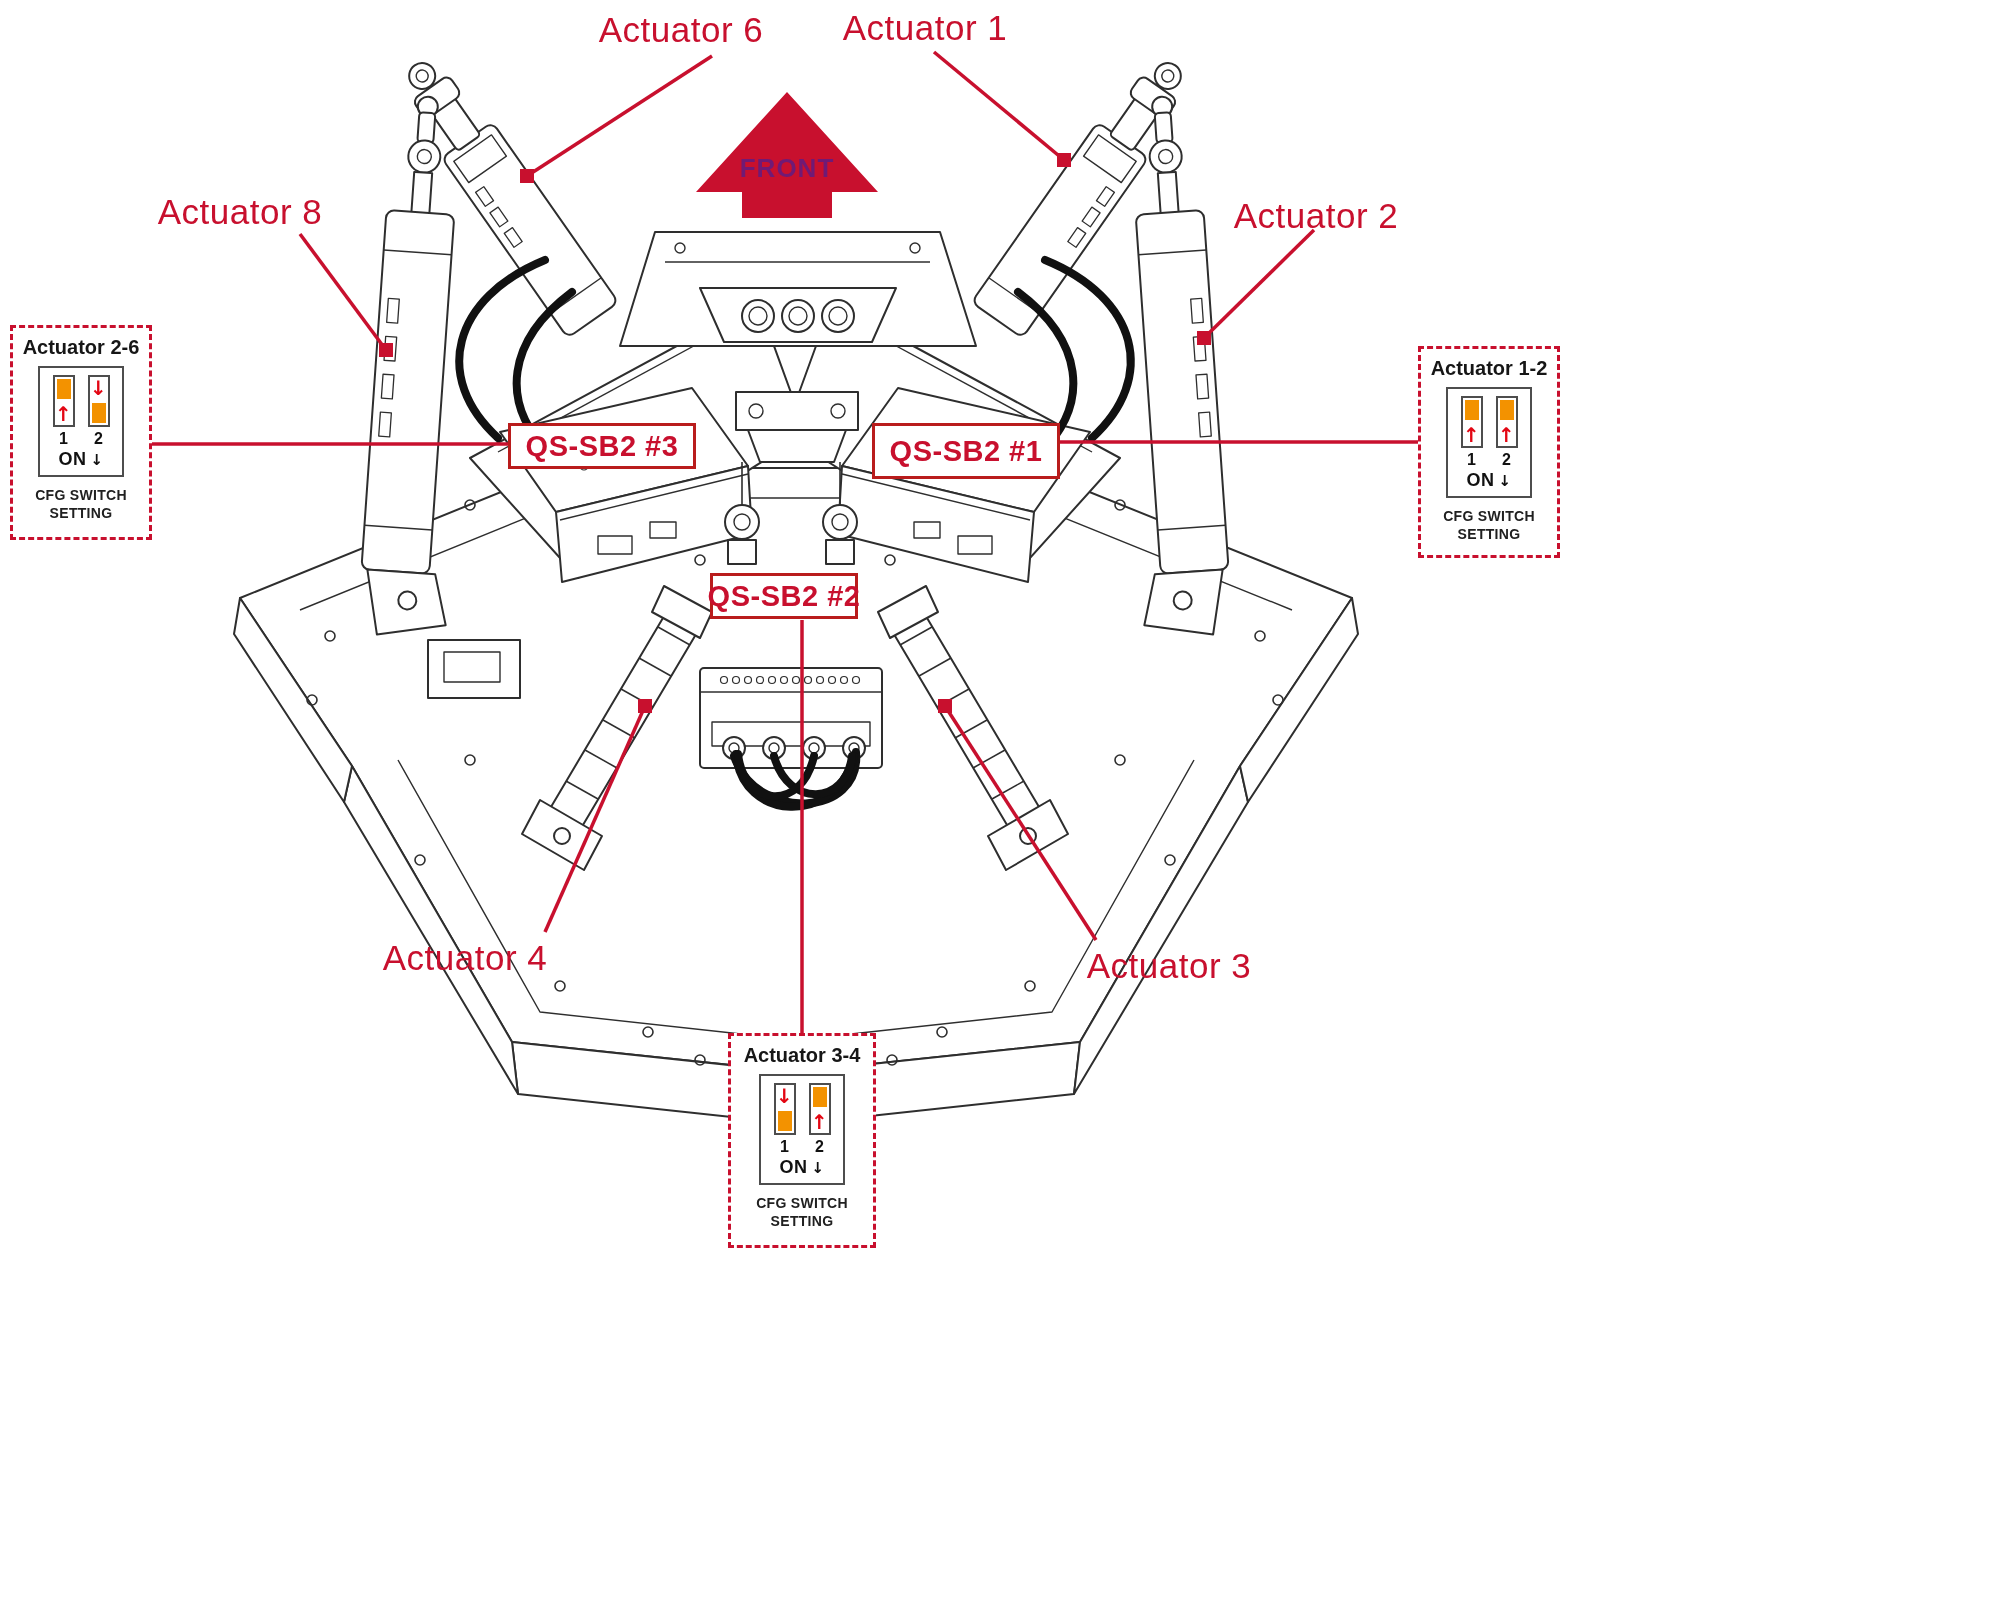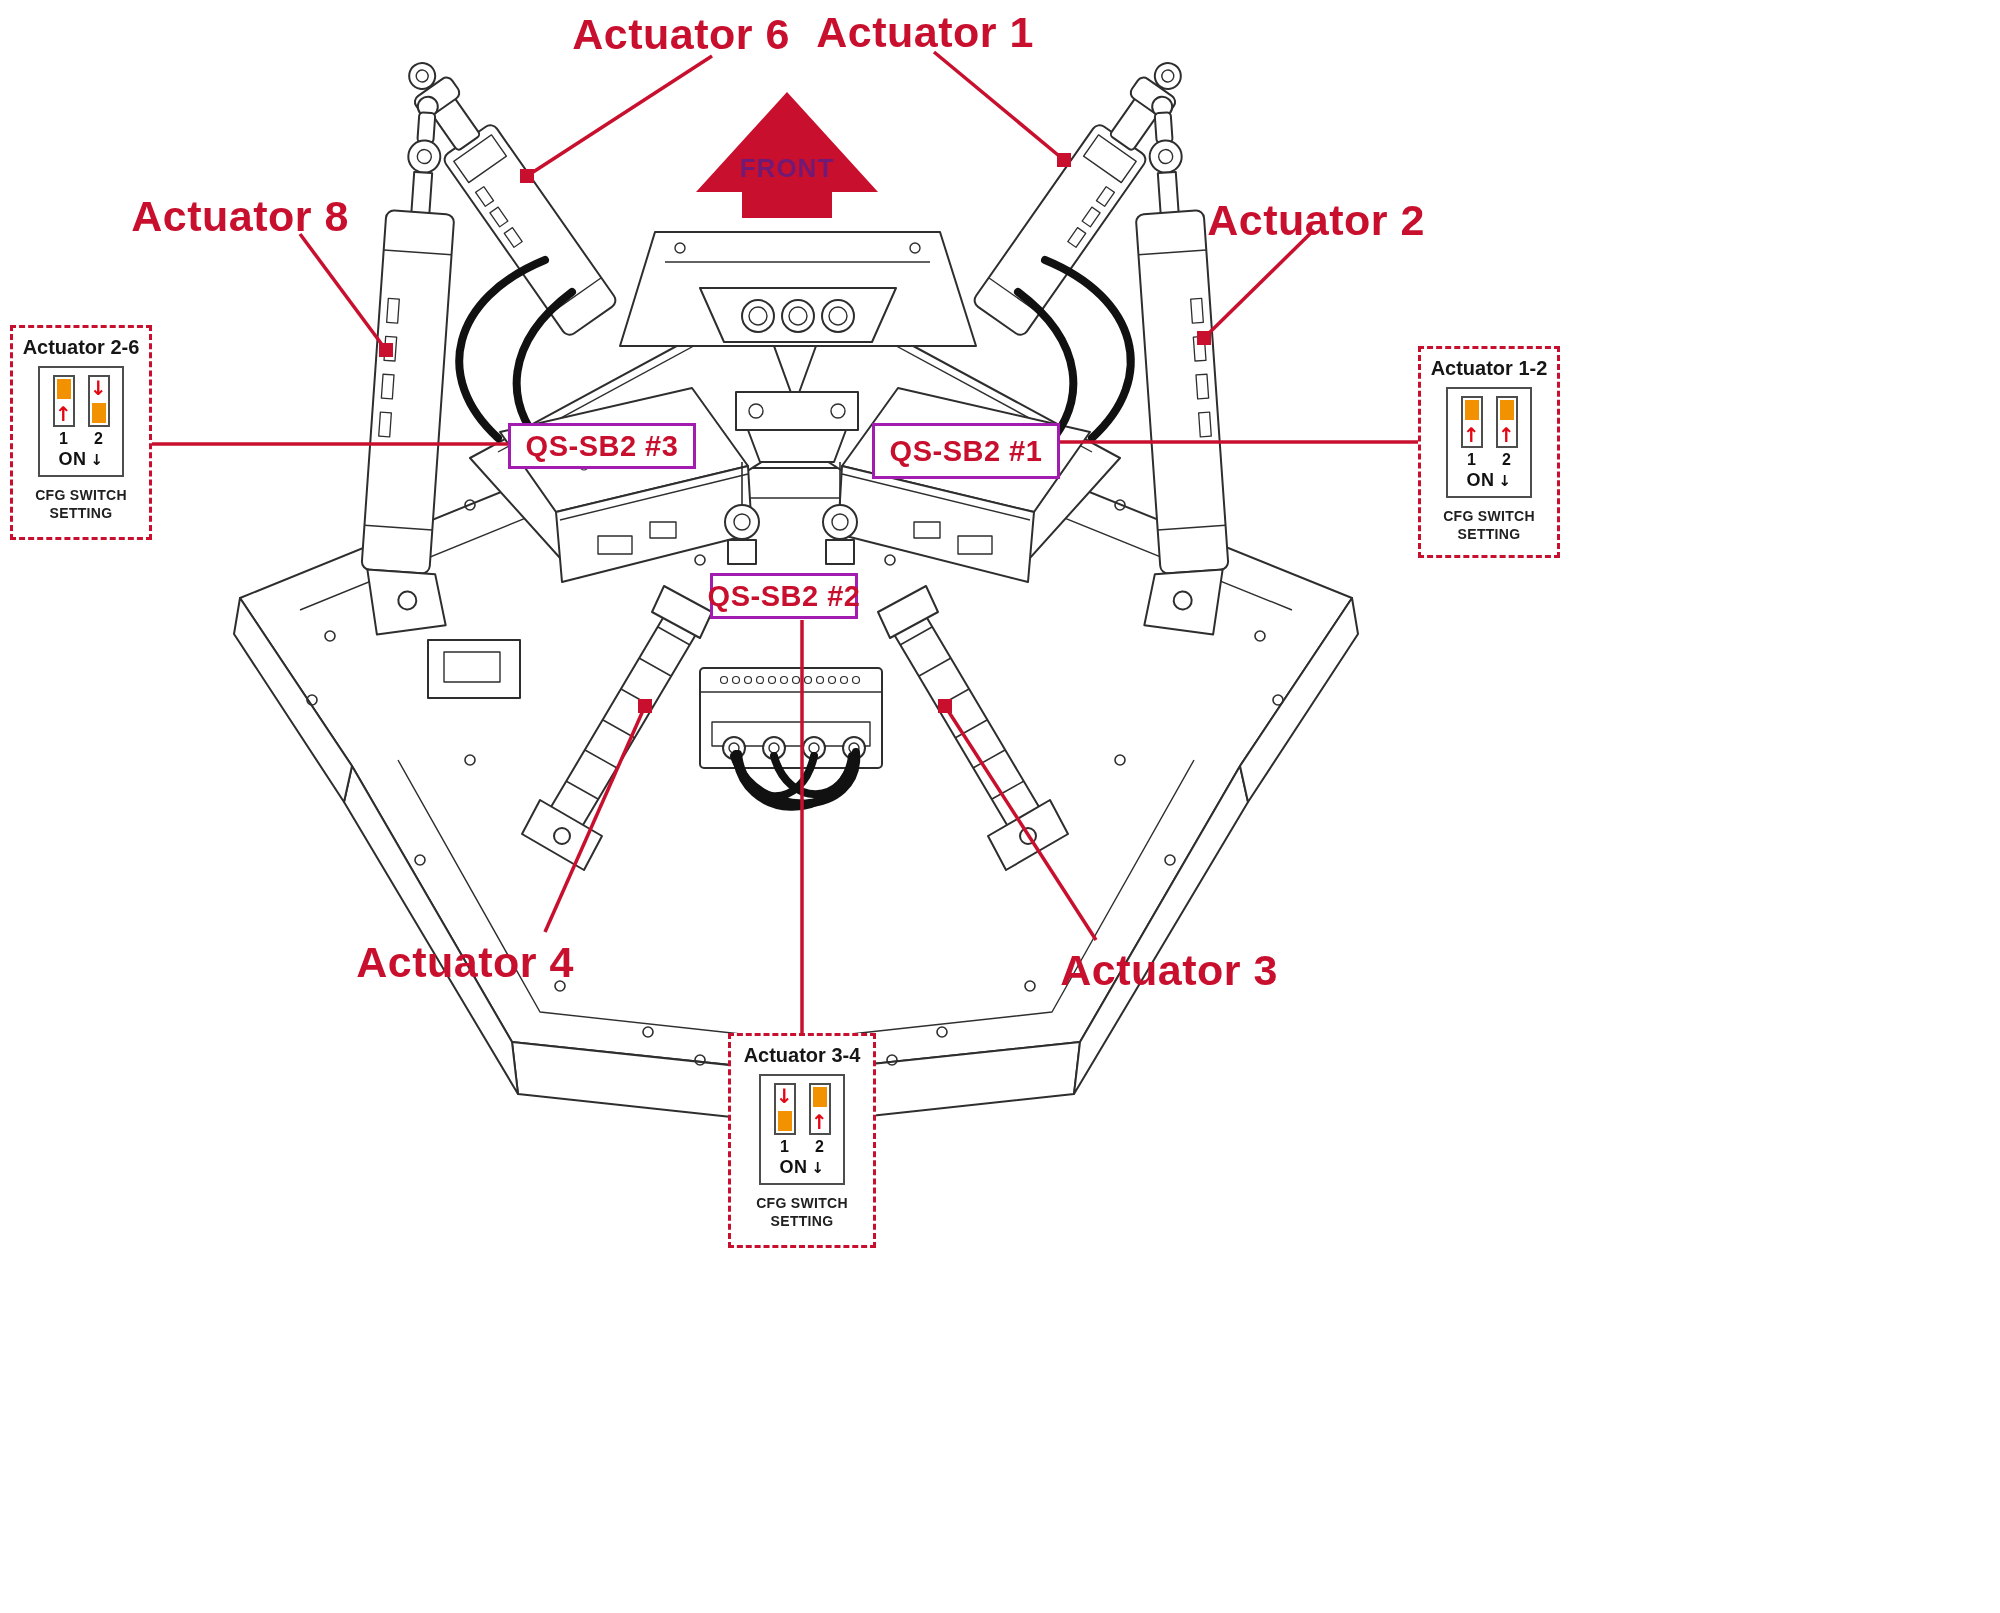--- a/index.html
+++ b/index.html
@@ -1,23 +1,23 @@
 <!DOCTYPE html>
 <html><head>
 <meta charset="utf-8">
 <style>
   *{box-sizing:border-box;margin:0;padding:0}
   html,body{background:#fff}
   body{font-family:"Liberation Sans","DejaVu Sans",sans-serif;}
   .stage{position:relative;width:2000px;height:1613px;background:#fff;overflow:hidden}
   .machine-svg{position:absolute;left:0;top:0;width:2000px;height:1613px;z-index:1}
   .anno-svg{position:absolute;left:0;top:0;width:2000px;height:1613px;z-index:4;pointer-events:none}
-  .actuator-label{position:absolute;z-index:6;transform:translateX(-50%);font-size:43px;font-weight:700;color:#c8102e;white-space:nowrap;letter-spacing:.5px}
+  .actuator-label{position:absolute;z-index:6;transform:translateX(-50%);font-size:35px;font-weight:400;color:#c8102e;white-space:nowrap;letter-spacing:.5px}
   .front-text{position:absolute;z-index:6;left:727px;top:153px;width:120px;text-align:center;font-size:26px;font-weight:700;color:#701a75;letter-spacing:1px}
-  .qs-label{position:absolute;z-index:6;display:flex;align-items:center;justify-content:center;background:#fff;border:3px solid #a21caf;color:#c8102e;font-size:29px;font-weight:700;letter-spacing:.5px;white-space:nowrap}
+  .qs-label{position:absolute;z-index:6;display:flex;align-items:center;justify-content:center;background:#fff;border:3px solid #b91c1c;color:#c8102e;font-size:29px;font-weight:700;letter-spacing:.5px;white-space:nowrap}
   .callout{position:absolute;z-index:6;background:#fff;border:3px dashed #c8102e;text-align:center;padding-top:8px}
   .co-title{font-size:20px;font-weight:700;color:#161616;white-space:nowrap}
   .dip-box{width:86px;margin:7px auto 0;border:2px solid #4d4d4d;padding:7px 0 5px;background:#fff}
   .tracks{display:flex;justify-content:center;gap:13px}
   .track{width:22px;height:52px;border:2px solid #4d4d4d;display:flex;flex-direction:column;justify-content:space-between;align-items:center;padding:2px 0;background:#fff}
   .knob{display:block;width:14px;height:20px;background:#f39200}
   .sw-arrow{font-size:20px;line-height:18px;font-weight:700;color:#e30613;font-family:"DejaVu Sans",sans-serif}
   .track.up .knob{order:0}
   .track.up .sw-arrow{order:1}
   .track.down .knob{order:2}

